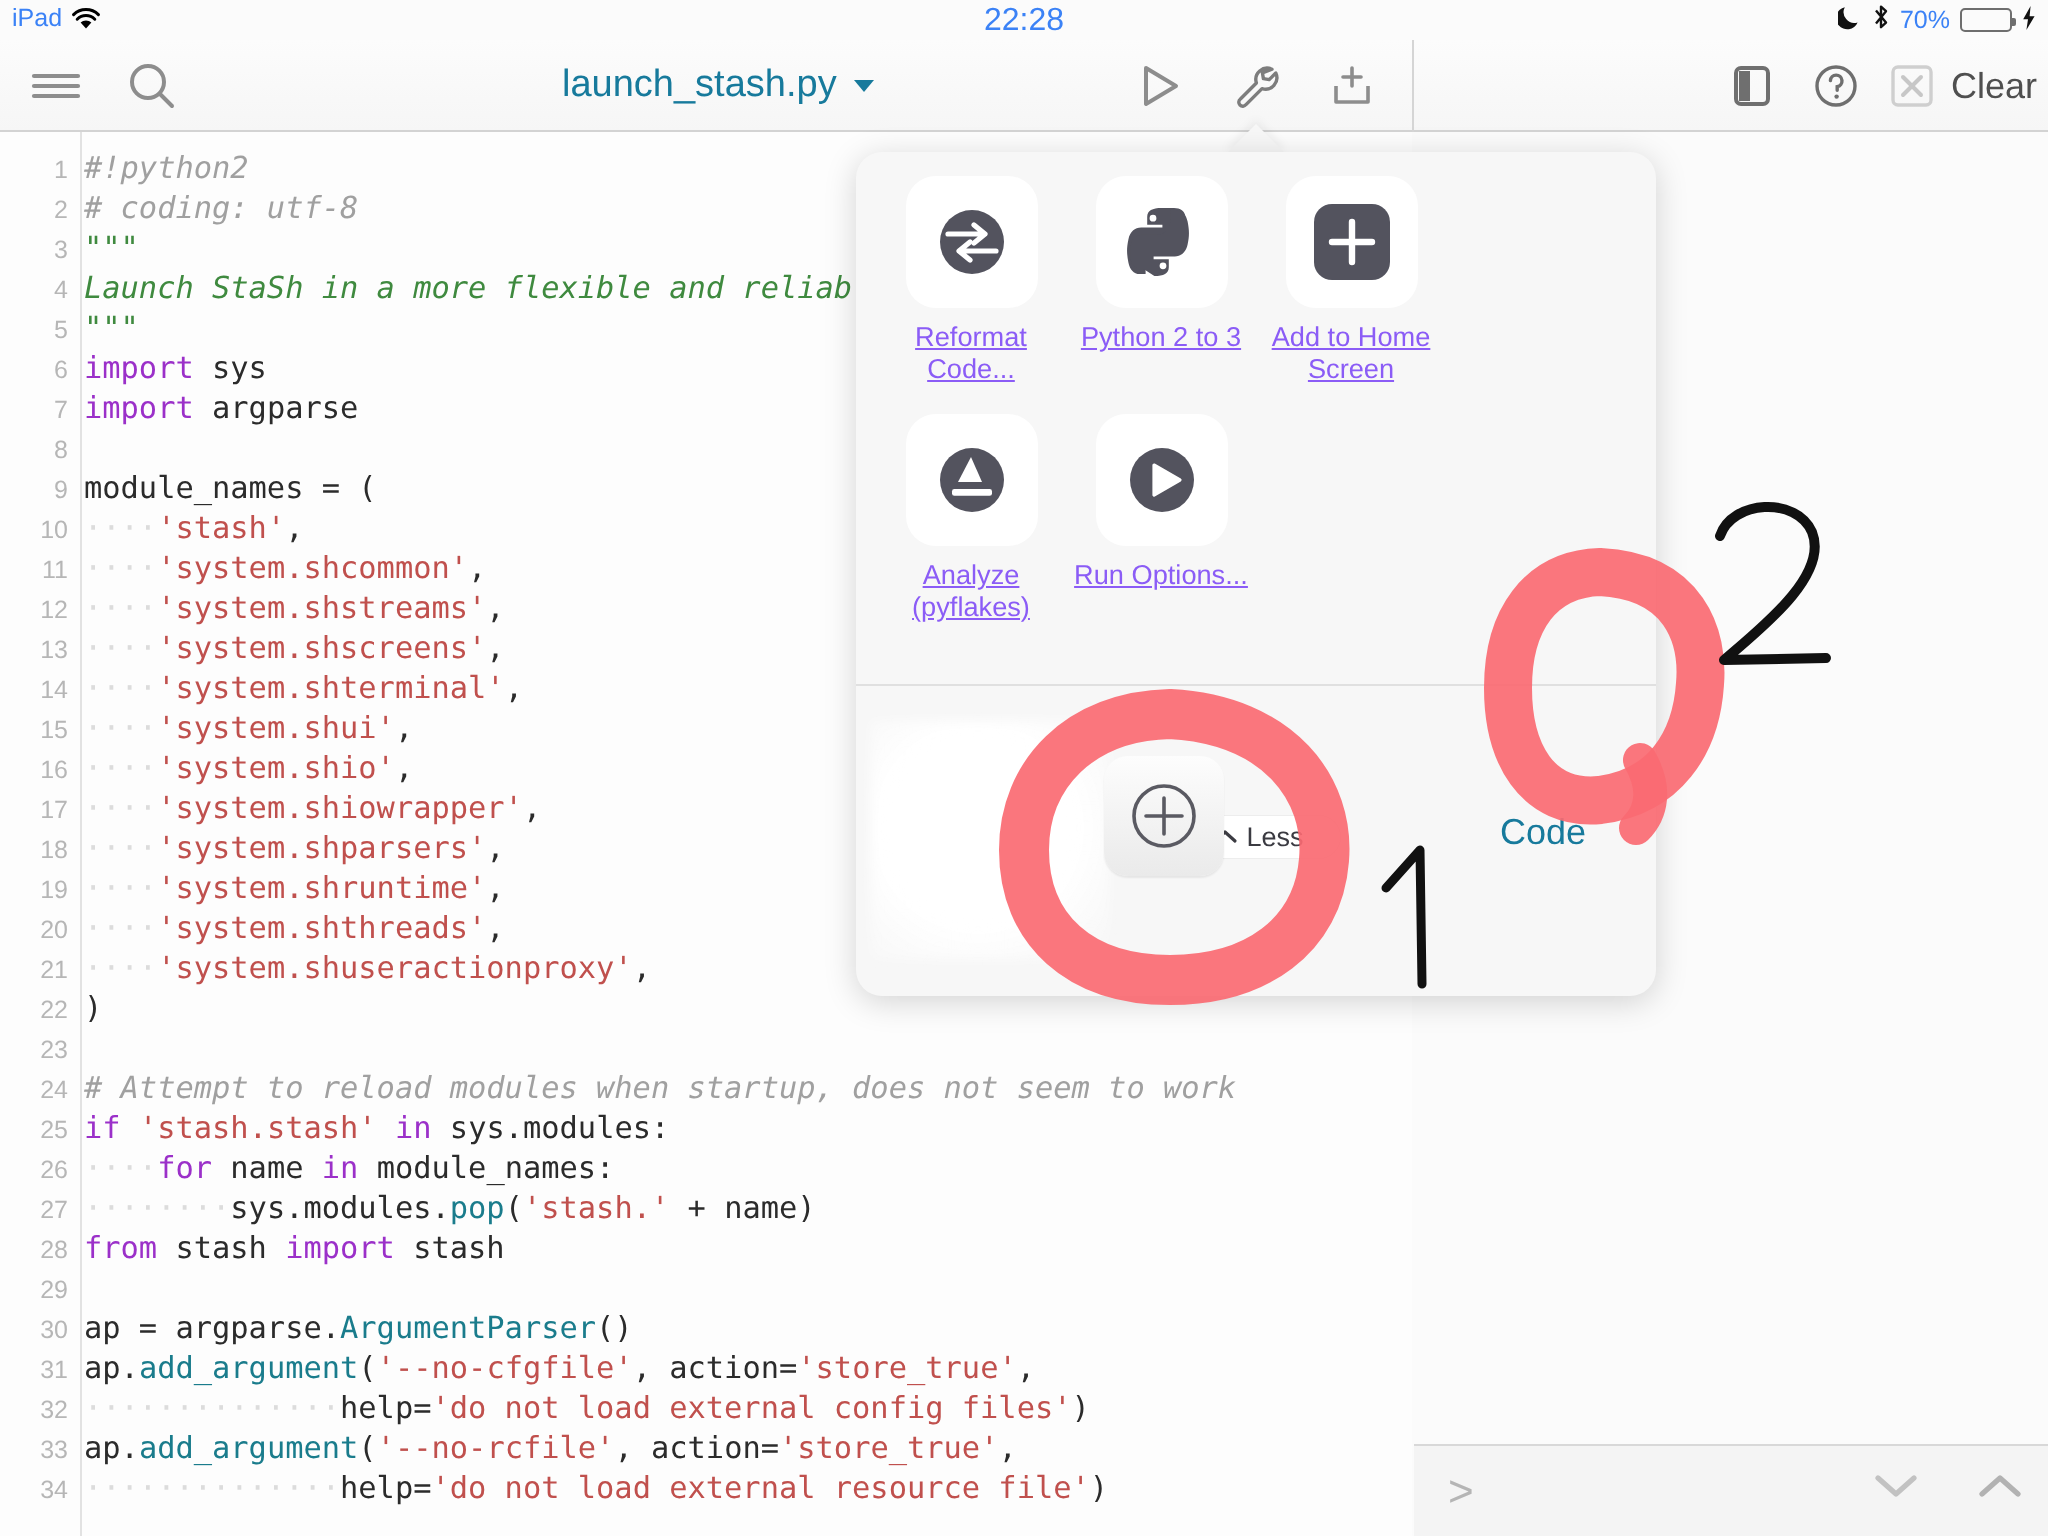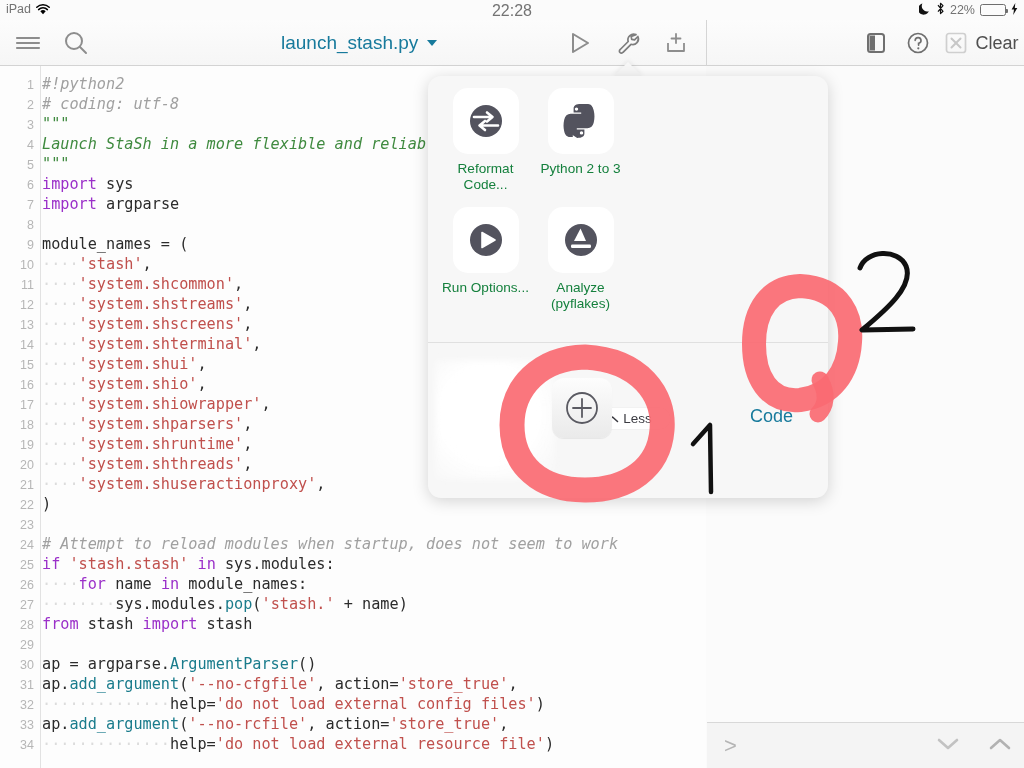--- a/index.html
+++ b/index.html
@@ -7,21 +7,21 @@
   body {
     font-family:"Liberation Sans", sans-serif;
     background:#fbfbfb;
     -webkit-font-smoothing:antialiased;
   }
   #root { position:relative; width:1024px; height:768px; overflow:hidden; background:#fbfbfb; }
 
   
   .statusbar {
     position:absolute; top:0; left:0; width:1024px; height:20px;
-    font-size:12.5px; color:#737373;
+    font-size:12.5px; color:#3b82f6;
   }
   .sb-left { position:absolute; left:6px; top:2px; display:flex; align-items:center; gap:5px; }
   .sb-center { position:absolute; left:0; width:1024px; top:2px; text-align:center; font-size:16px; }
   .sb-right { position:absolute; right:6px; top:2px; display:flex; align-items:center; gap:5px; }
   .wifi-icon { display:inline-block; width:13px; height:11px; position:relative; }
   .batt-shell {
     width:26px; height:12px; border:1px solid #6e6e6e; border-radius:2.5px;
     position:relative; display:inline-block; vertical-align:middle; padding:1px;
   }
   .batt-shell:after {
@@ -98,21 +98,21 @@
     filter:drop-shadow(0 -2px 2px rgba(0,0,0,0.06));
   }
   .pop-grid { position:absolute; top:12px; left:0; width:400px; }
   .pop-row { display:flex; }
   .pop-cell { width:95px; margin:0 0 0 0; display:flex; flex-direction:column; align-items:center; cursor:pointer; }
   .pop-icon {
     width:66px; height:66px; background:#ffffff; border-radius:15px;
     display:flex; align-items:center; justify-content:center; margin-bottom:7px;
   }
   .pop-label {
-    font-size:13.6px; color:#15803d; text-align:center; line-height:16px; width:94px;
+    font-size:13.6px; color:#8b5cf6; text-align:center; line-height:16px; width:94px;text-decoration:underline;
   }
   .pop-divider { position:absolute; left:0; top:266px; width:400px; height:1px; background:#e0e0e0; }
   .less-pill {
     position:absolute; left:160px; top:332px; width:82px; height:21px;
     background:#ffffff; border-radius:11px; display:flex; align-items:center; justify-content:center;
     gap:4px; cursor:pointer; box-shadow:0 0 0 0.5px rgba(0,0,0,0.04);
   }
   .less-txt { font-size:13.5px; color:#3b3b42; }
   .plus-tile {
     position:absolute; left:124px; top:302px; width:60px; height:60px;
@@ -153,21 +153,21 @@
       <span>
         <svg width="12" height="13" viewBox="0 0 12 13">
           <path d="M9.8 9.2 A5.4 5.4 0 0 1 3.4 1.6 A5.6 5.6 0 1 0 9.8 9.2 Z" fill="#111"></path>
         </svg>
       </span>
       <span>
         <svg width="9" height="13" viewBox="0 0 9 13">
           <path d="M2 3.2 L7 9.3 L4.5 11.6 V1.3 L7 3.6 L2 9.7" stroke="#111" stroke-width="1.2" fill="none" stroke-linejoin="round"></path>
         </svg>
       </span>
-      <span style="font-size:12.5px">22%</span>
+      <span style="font-size:12.5px">70%</span>
       <span class="batt-shell">
         <span class="batt-fill" style="width:44%"></span>
       </span>
       <span>
         <svg width="7" height="12" viewBox="0 0 7 12">
             <path d="M4.3 0 L0.6 6.6 H3 L2.2 12 L6.3 5.1 H3.8 Z" fill="#111"></path>
           </svg>
       </span>
     </div>
   </div>
@@ -297,45 +297,54 @@
         <div class="pop-cell">
           <div class="pop-icon">
             <svg width="42" height="42" viewBox="0 0 42 42">
               <path d="M20.8 4 c-4.6 0-7.2 1.3-7.2 4.4 v4 h7.6 v1.4 H10.6 c-3.2 0-5.6 2.1-6.4 5.9 -0.9 4.3-0.9 7 0 11.5 0.7 3.4 2.5 5.8 5.7 5.8 h2.9 v-5.6 c0-3.6 3.1-6.8 6.8-6.8 h7.5 c3 0 5.5-2.5 5.5-5.6 V8.4 C32.6 5.4 30.1 4 27 4 Z M16.5 7.4 a1.7 1.7 0 1 1 0 3.4 1.7 1.7 0 0 1 0-3.4 Z" fill="#53535e"></path>
               <path d="M21.2 38 c4.6 0 7.2-1.3 7.2-4.4 v-4 h-7.6 v-1.4 h10.6 c3.2 0 5.6-2.1 6.4-5.9 0.9-4.3 0.9-7 0-11.5 -0.7-3.4-2.5-5.8-5.7-5.8 h-2.9 v5.6 c0 3.6-3.1 6.8-6.8 6.8 h-7.5 c-3 0-5.5 2.5-5.5 5.6 v6.6 c0 3 2.5 4.4 5.6 4.4 Z M25.5 34.6 a1.7 1.7 0 1 1 0-3.4 1.7 1.7 0 0 1 0 3.4 Z" fill="#53535e" transform="translate(-4,0)"></path>
             </svg>
           </div>
           <div class="pop-label">Python 2 to 3</div>
         </div>
 
+        <div class="pop-cell">
+          <div class="pop-icon">
+            <svg width="44" height="44" viewBox="0 0 44 44">
+              <rect x="3" y="3" width="38" height="38" rx="9" fill="#53535e"></rect>
+              <path d="M22 12 V32 M12 22 H32" stroke="#fff" stroke-width="3.2" stroke-linecap="round"></path>
+            </svg>
+          </div>
+          <div class="pop-label">Add to Home Screen</div>
+        </div>
 
       </div>
 
       <div class="pop-row" style="padding-left:10px;margin-top:14px">
 
-
-        <div class="pop-cell">
-          <div class="pop-icon">
-            <svg width="42" height="42" viewBox="0 0 42 42">
-              <circle cx="21" cy="21" r="16" fill="#53535e"></circle>
-              <path d="M17 13.5 L30 21 L17 28.5 Z" fill="#fff" stroke="#fff" stroke-width="1.6" stroke-linejoin="round"></path>
-            </svg>
-          </div>
-          <div class="pop-label">Run Options...</div>
-        </div>
 
         <div class="pop-cell">
           <div class="pop-icon">
             <svg width="42" height="42" viewBox="0 0 42 42">
               <circle cx="21" cy="21" r="16" fill="#53535e"></circle>
               <path d="M20.5 9.5 L14 22 H26 Z" fill="#fff"></path>
               <rect x="11" y="25.5" width="20" height="3.4" rx="1.2" fill="#fff"></rect>
             </svg>
           </div>
           <div class="pop-label">Analyze (pyflakes)</div>
+        </div>
+
+        <div class="pop-cell">
+          <div class="pop-icon">
+            <svg width="42" height="42" viewBox="0 0 42 42">
+              <circle cx="21" cy="21" r="16" fill="#53535e"></circle>
+              <path d="M17 13.5 L30 21 L17 28.5 Z" fill="#fff" stroke="#fff" stroke-width="1.6" stroke-linejoin="round"></path>
+            </svg>
+          </div>
+          <div class="pop-label">Run Options...</div>
         </div>
       </div>
     </div>
 
     <div class="pop-divider"></div>
 
     <div class="less-pill">
       <span>
         <svg width="13" height="9" viewBox="0 0 13 9">
             <path d="M1.5 6.5 L6.5 2 L11.5 6.5" stroke="#3b3b42" stroke-width="1.6" fill="none" stroke-linecap="round" stroke-linejoin="round"></path>

